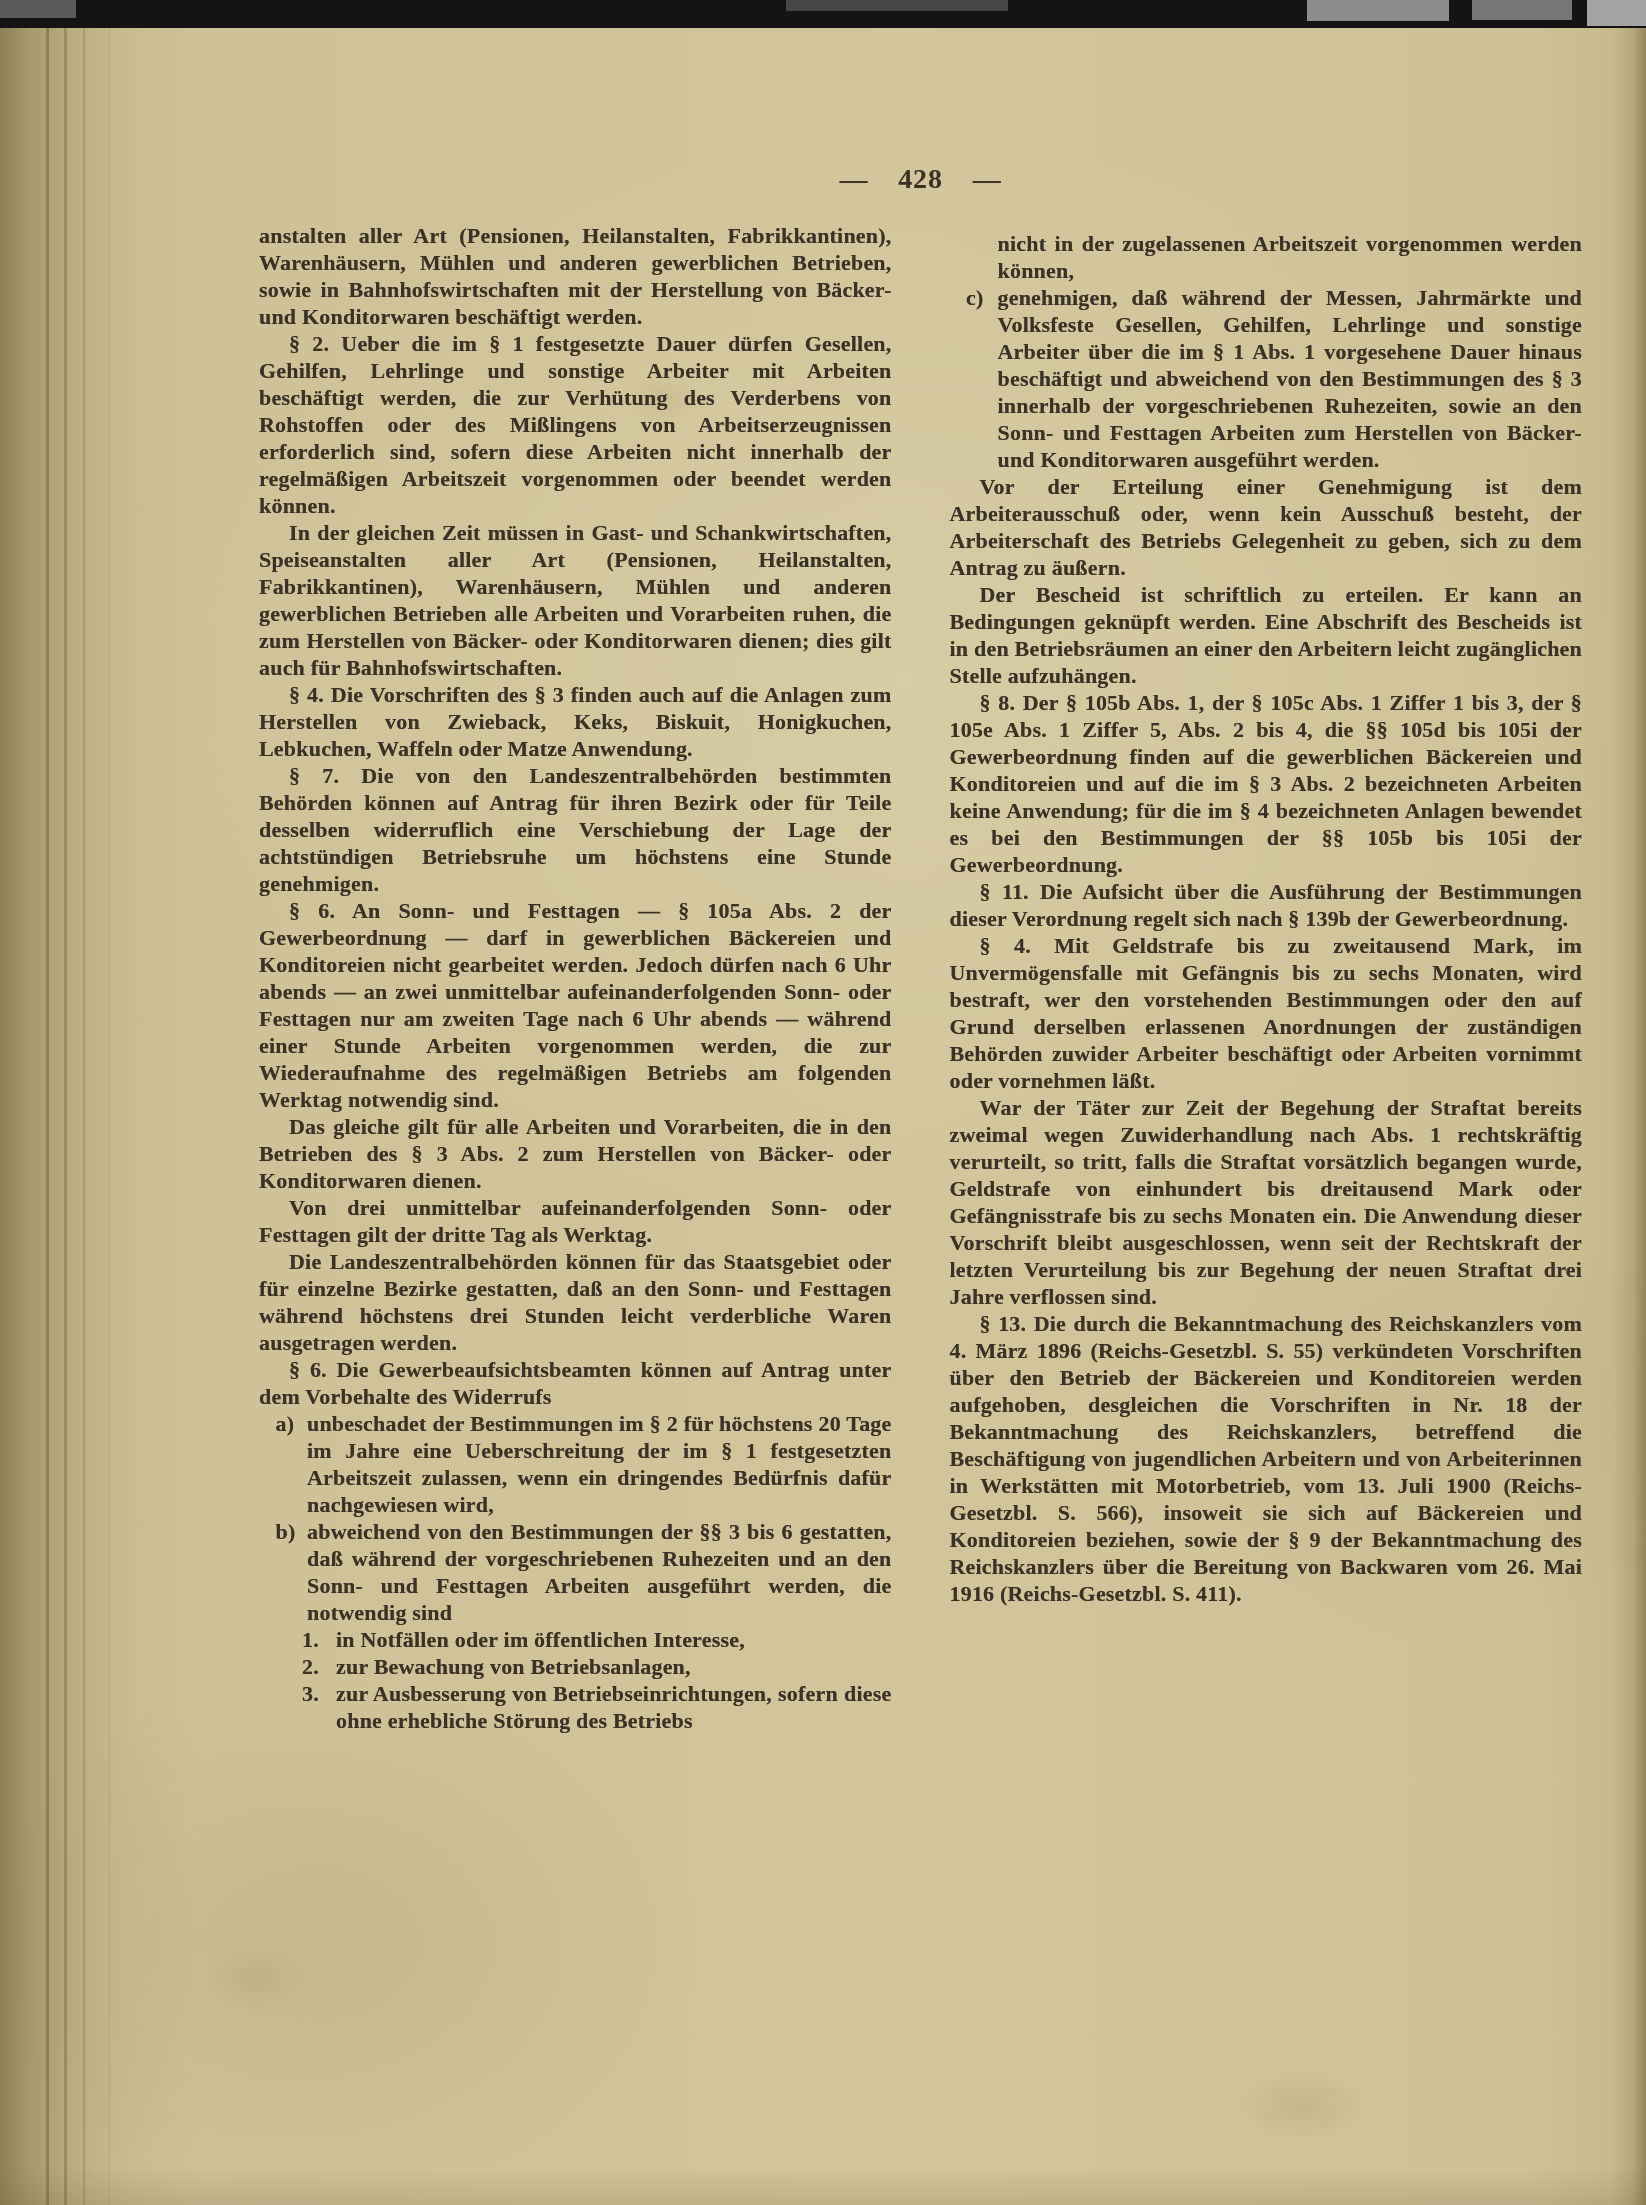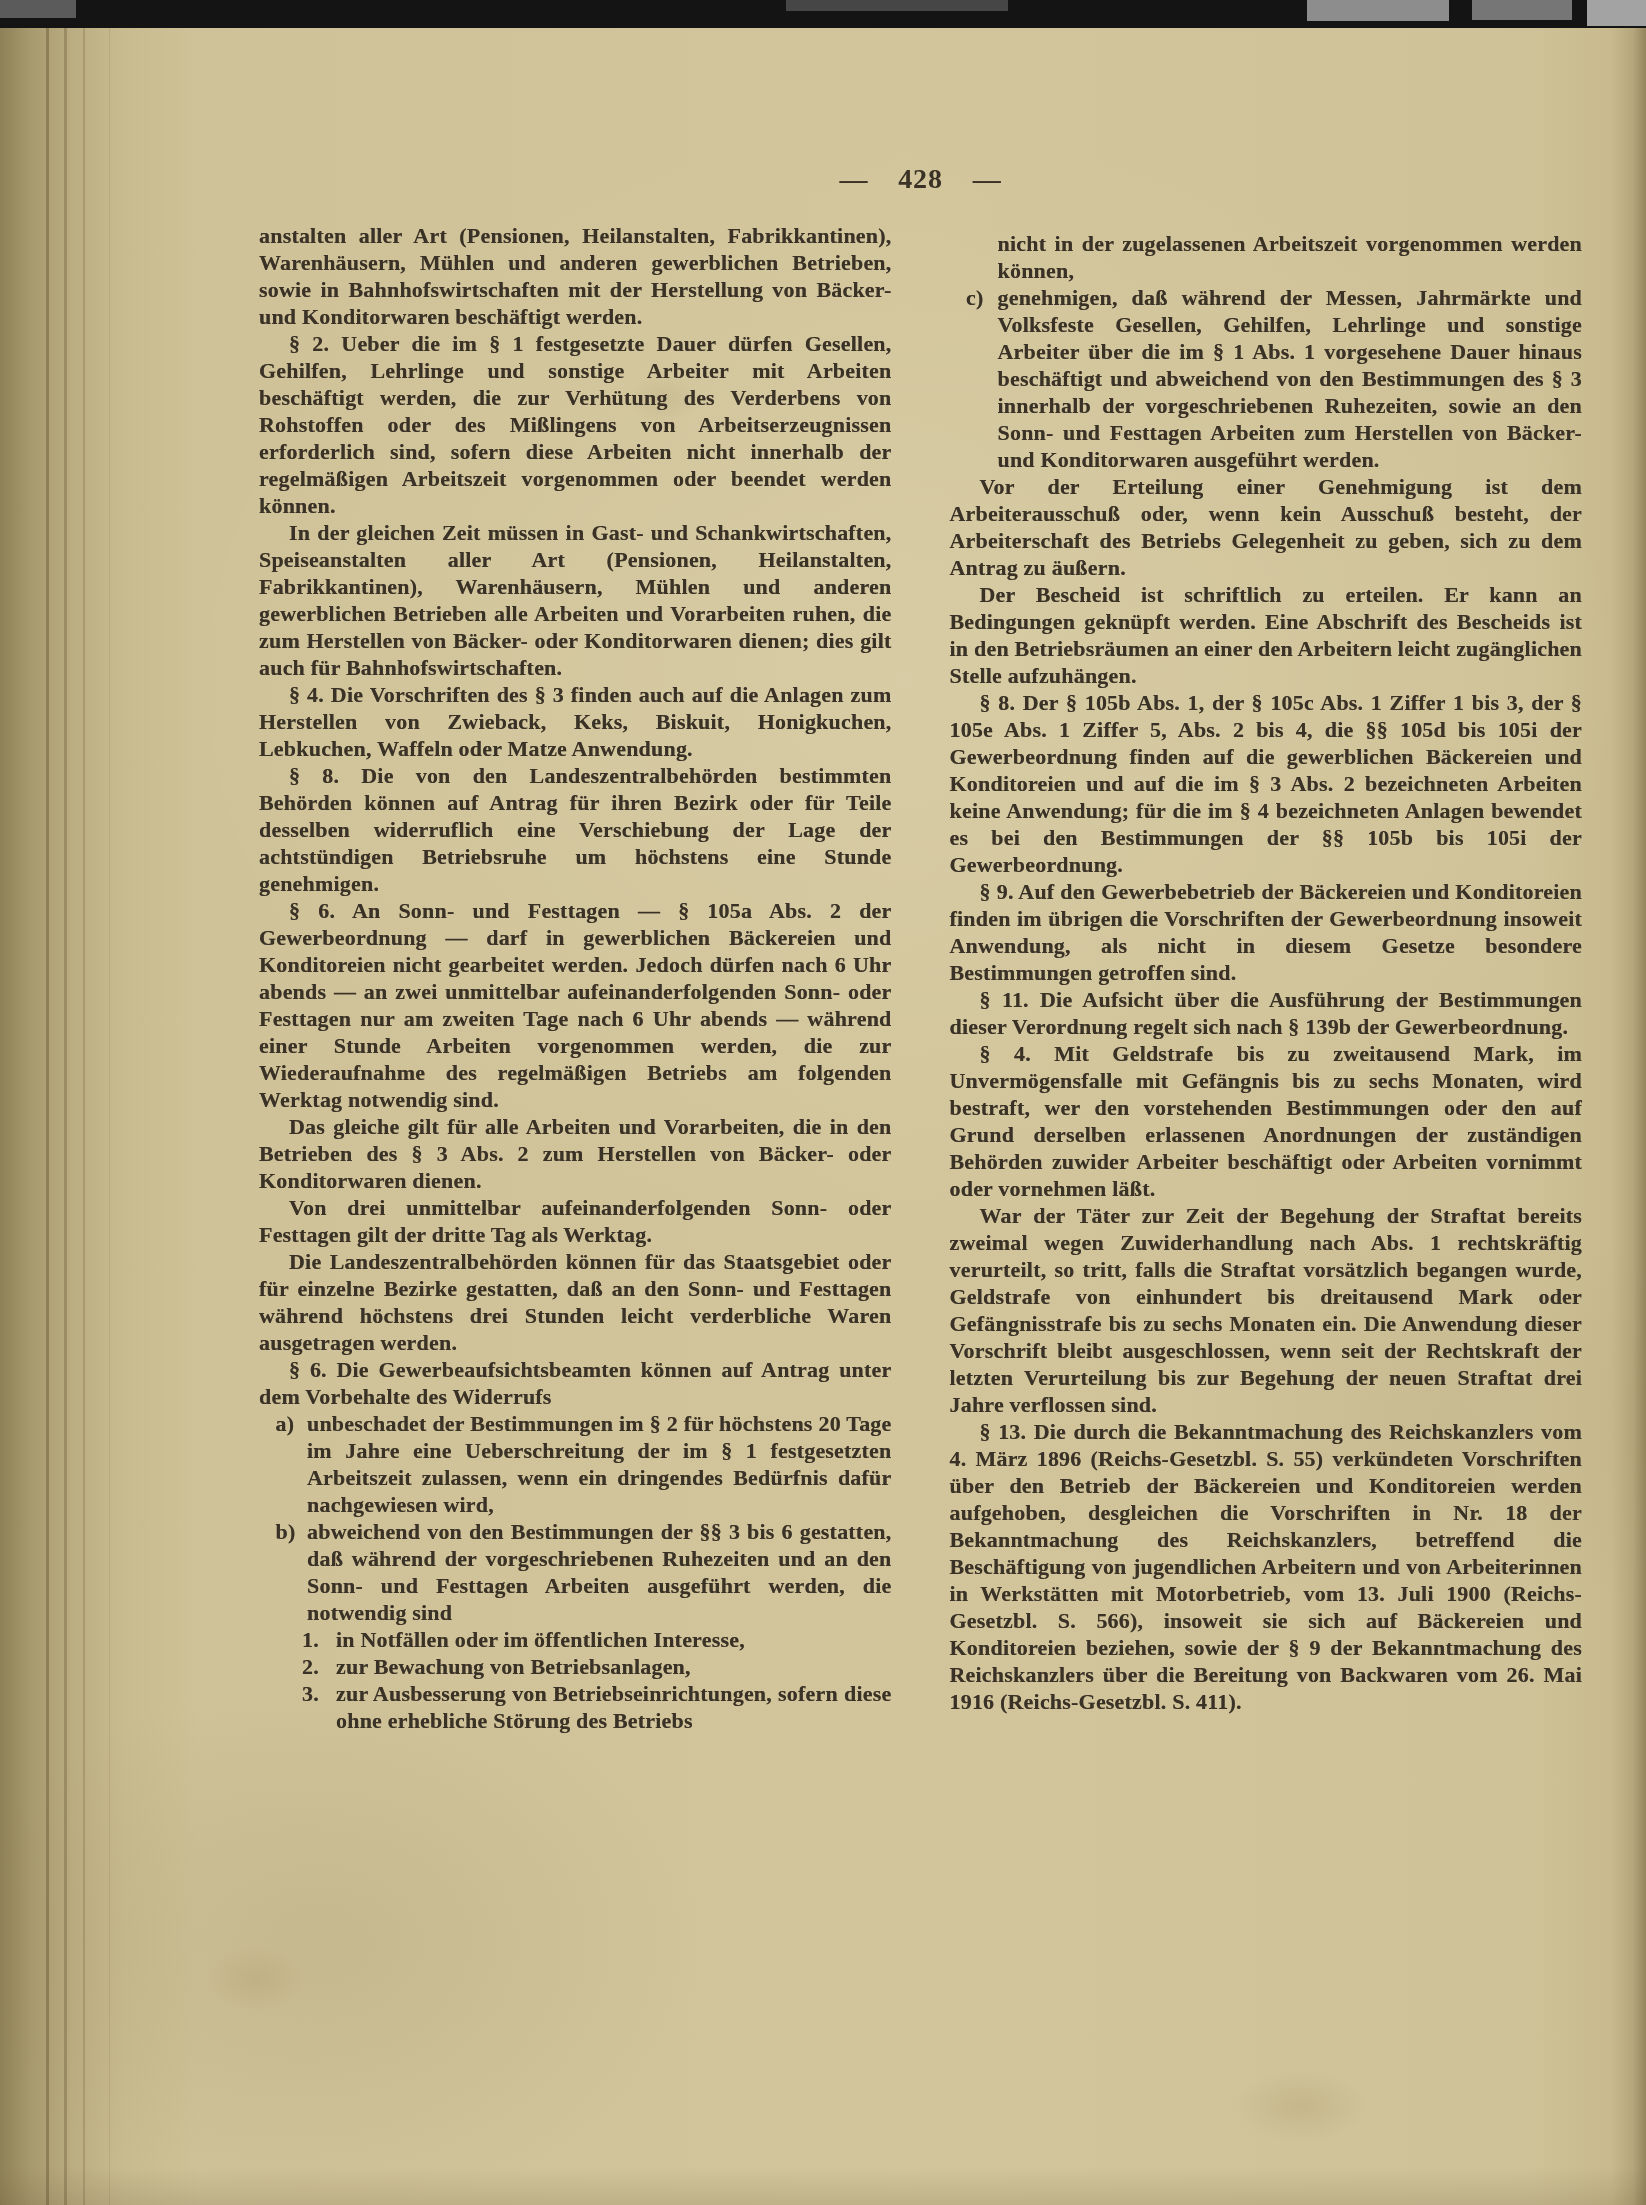--- a/index.html
+++ b/index.html
@@ -93,39 +93,38 @@
       <span>428</span>
       <span>—</span>
     </div>
 
     <div class="columns">
       <div class="col">
           <p class="p cont">anstalten aller Art (Pensionen, Heilanstalten, Fabrikkantinen), Warenhäusern, Mühlen und anderen gewerblichen Betrieben, sowie in Bahnhofswirtschaften mit der Herstellung von Bäcker- und Konditorwaren beschäftigt werden.</p>
           <p class="p para">§ 2. Ueber die im § 1 festgesetzte Dauer dürfen Gesellen, Gehilfen, Lehrlinge und sonstige Arbeiter mit Arbeiten beschäftigt werden, die zur Verhütung des Verderbens von Rohstoffen oder des Mißlingens von Arbeitserzeugnissen erforderlich sind, sofern diese Arbeiten nicht innerhalb der regelmäßigen Arbeitszeit vorgenommen oder beendet werden können.</p>
           <p class="p para">In der gleichen Zeit müssen in Gast- und Schankwirtschaften, Speiseanstalten aller Art (Pensionen, Heilanstalten, Fabrikkantinen), Warenhäusern, Mühlen und anderen gewerblichen Betrieben alle Arbeiten und Vorarbeiten ruhen, die zum Herstellen von Bäcker- oder Konditorwaren dienen; dies gilt auch für Bahnhofswirtschaften.</p>
           <p class="p para">§ 4. Die Vorschriften des § 3 finden auch auf die Anlagen zum Herstellen von Zwieback, Keks, Biskuit, Honigkuchen, Lebkuchen, Waffeln oder Matze Anwendung.</p>
-          <p class="p para">§ 8. Die von den Landeszentralbehörden bestimmten Behörden können auf Antrag für ihren Bezirk oder für Teile desselben widerruflich eine Verschiebung der Lage der achtstündigen Betriebsruhe um höchstens eine Stunde genehmigen.</p>
+          <p class="p para">§ 7. Die von den Landeszentralbehörden bestimmten Behörden können auf Antrag für ihren Bezirk oder für Teile desselben widerruflich eine Verschiebung der Lage der achtstündigen Betriebsruhe um höchstens eine Stunde genehmigen.</p>
           <p class="p para">§ 6. An Sonn- und Festtagen — § 105a Abs. 2 der Gewerbeordnung — darf in gewerblichen Bäckereien und Konditoreien nicht gearbeitet werden. Jedoch dürfen nach 6 Uhr abends — an zwei unmittelbar aufeinanderfolgenden Sonn- oder Festtagen nur am zweiten Tage nach 6 Uhr abends — während einer Stunde Arbeiten vorgenommen werden, die zur Wiederaufnahme des regelmäßigen Betriebs am folgenden Werktag notwendig sind.</p>
           <p class="p para">Das gleiche gilt für alle Arbeiten und Vorarbeiten, die in den Betrieben des § 3 Abs. 2 zum Herstellen von Bäcker- oder Konditorwaren dienen.</p>
           <p class="p para">Von drei unmittelbar aufeinanderfolgenden Sonn- oder Festtagen gilt der dritte Tag als Werktag.</p>
           <p class="p para">Die Landeszentralbehörden können für das Staatsgebiet oder für einzelne Bezirke gestatten, daß an den Sonn- und Festtagen während höchstens drei Stunden leicht verderbliche Waren ausgetragen werden.</p>
           <p class="p para">§ 6. Die Gewerbeaufsichtsbeamten können auf Antrag unter dem Vorbehalte des Widerrufs</p>
           <p class="p item"><span class="marker">a)</span>unbeschadet der Bestimmungen im § 2 für höchstens 20 Tage im Jahre eine Ueberschreitung der im § 1 festgesetzten Arbeitszeit zulassen, wenn ein dringendes Bedürfnis dafür nachgewiesen wird,</p>
           <p class="p item"><span class="marker">b)</span>abweichend von den Bestimmungen der §§ 3 bis 6 gestatten, daß während der vorgeschriebenen Ruhezeiten und an den Sonn- und Festtagen Arbeiten ausgeführt werden, die notwendig sind</p>
           <p class="p subitem"><span class="marker">1.</span>in Notfällen oder im öffentlichen Interesse,</p>
           <p class="p subitem"><span class="marker">2.</span>zur Bewachung von Betriebsanlagen,</p>
           <p class="p subitem"><span class="marker">3.</span>zur Ausbesserung von Betriebseinrichtungen, sofern diese ohne erhebliche Störung des Betriebs</p>
         </div>
       <div class="col">
           <p class="p contitem">nicht in der zugelassenen Arbeitszeit vorgenommen werden können,</p>
           <p class="p item"><span class="marker">c)</span>genehmigen, daß während der Messen, Jahrmärkte und Volksfeste Gesellen, Gehilfen, Lehrlinge und sonstige Arbeiter über die im § 1 Abs. 1 vorgesehene Dauer hinaus beschäftigt und abweichend von den Bestimmungen des § 3 innerhalb der vorgeschriebenen Ruhezeiten, sowie an den Sonn- und Festtagen Arbeiten zum Herstellen von Bäcker- und Konditorwaren ausgeführt werden.</p>
           <p class="p para">Vor der Erteilung einer Genehmigung ist dem Arbeiterausschuß oder, wenn kein Ausschuß besteht, der Arbeiterschaft des Betriebs Gelegenheit zu geben, sich zu dem Antrag zu äußern.</p>
           <p class="p para">Der Bescheid ist schriftlich zu erteilen. Er kann an Bedingungen geknüpft werden. Eine Abschrift des Bescheids ist in den Betriebsräumen an einer den Arbeitern leicht zugänglichen Stelle aufzuhängen.</p>
           <p class="p para">§ 8. Der § 105b Abs. 1, der § 105c Abs. 1 Ziffer 1 bis 3, der § 105e Abs. 1 Ziffer 5, Abs. 2 bis 4, die §§ 105d bis 105i der Gewerbeordnung finden auf die gewerblichen Bäckereien und Konditoreien und auf die im § 3 Abs. 2 bezeichneten Arbeiten keine Anwendung; für die im § 4 bezeichneten Anlagen bewendet es bei den Bestimmungen der §§ 105b bis 105i der Gewerbeordnung.</p>
-          <p class="p para">§ 9. Auf den Gewerbebetrieb der Bäckereien und Konditoreien finden im übrigen die Vorschriften der Gewerbeordnung insoweit Anwendung, als nicht in diesem Gesetze besondere Bestimmungen getroffen sind.</p>
           <p class="p para">§ 11. Die Aufsicht über die Ausführung der Bestimmungen dieser Verordnung regelt sich nach § 139b der Gewerbeordnung.</p>
           <p class="p para">§ 4. Mit Geldstrafe bis zu zweitausend Mark, im Unvermögensfalle mit Gefängnis bis zu sechs Monaten, wird bestraft, wer den vorstehenden Bestimmungen oder den auf Grund derselben erlassenen Anordnungen der zuständigen Behörden zuwider Arbeiter beschäftigt oder Arbeiten vornimmt oder vornehmen läßt.</p>
           <p class="p para">War der Täter zur Zeit der Begehung der Straftat bereits zweimal wegen Zuwiderhandlung nach Abs. 1 rechtskräftig verurteilt, so tritt, falls die Straftat vorsätzlich begangen wurde, Geldstrafe von einhundert bis dreitausend Mark oder Gefängnisstrafe bis zu sechs Monaten ein. Die Anwendung dieser Vorschrift bleibt ausgeschlossen, wenn seit der Rechtskraft der letzten Verurteilung bis zur Begehung der neuen Straftat drei Jahre verflossen sind.</p>
           <p class="p para">§ 13. Die durch die Bekanntmachung des Reichskanzlers vom 4. März 1896 (Reichs-Gesetzbl. S. 55) verkündeten Vorschriften über den Betrieb der Bäckereien und Konditoreien werden aufgehoben, desgleichen die Vorschriften in Nr. 18 der Bekanntmachung des Reichskanzlers, betreffend die Beschäftigung von jugendlichen Arbeitern und von Arbeiterinnen in Werkstätten mit Motorbetrieb, vom 13. Juli 1900 (Reichs-Gesetzbl. S. 566), insoweit sie sich auf Bäckereien und Konditoreien beziehen, sowie der § 9 der Bekanntmachung des Reichskanzlers über die Bereitung von Backwaren vom 26. Mai 1916 (Reichs-Gesetzbl. S. 411).</p>
         </div>
     </div>
   </div>
 
 </div>
 

